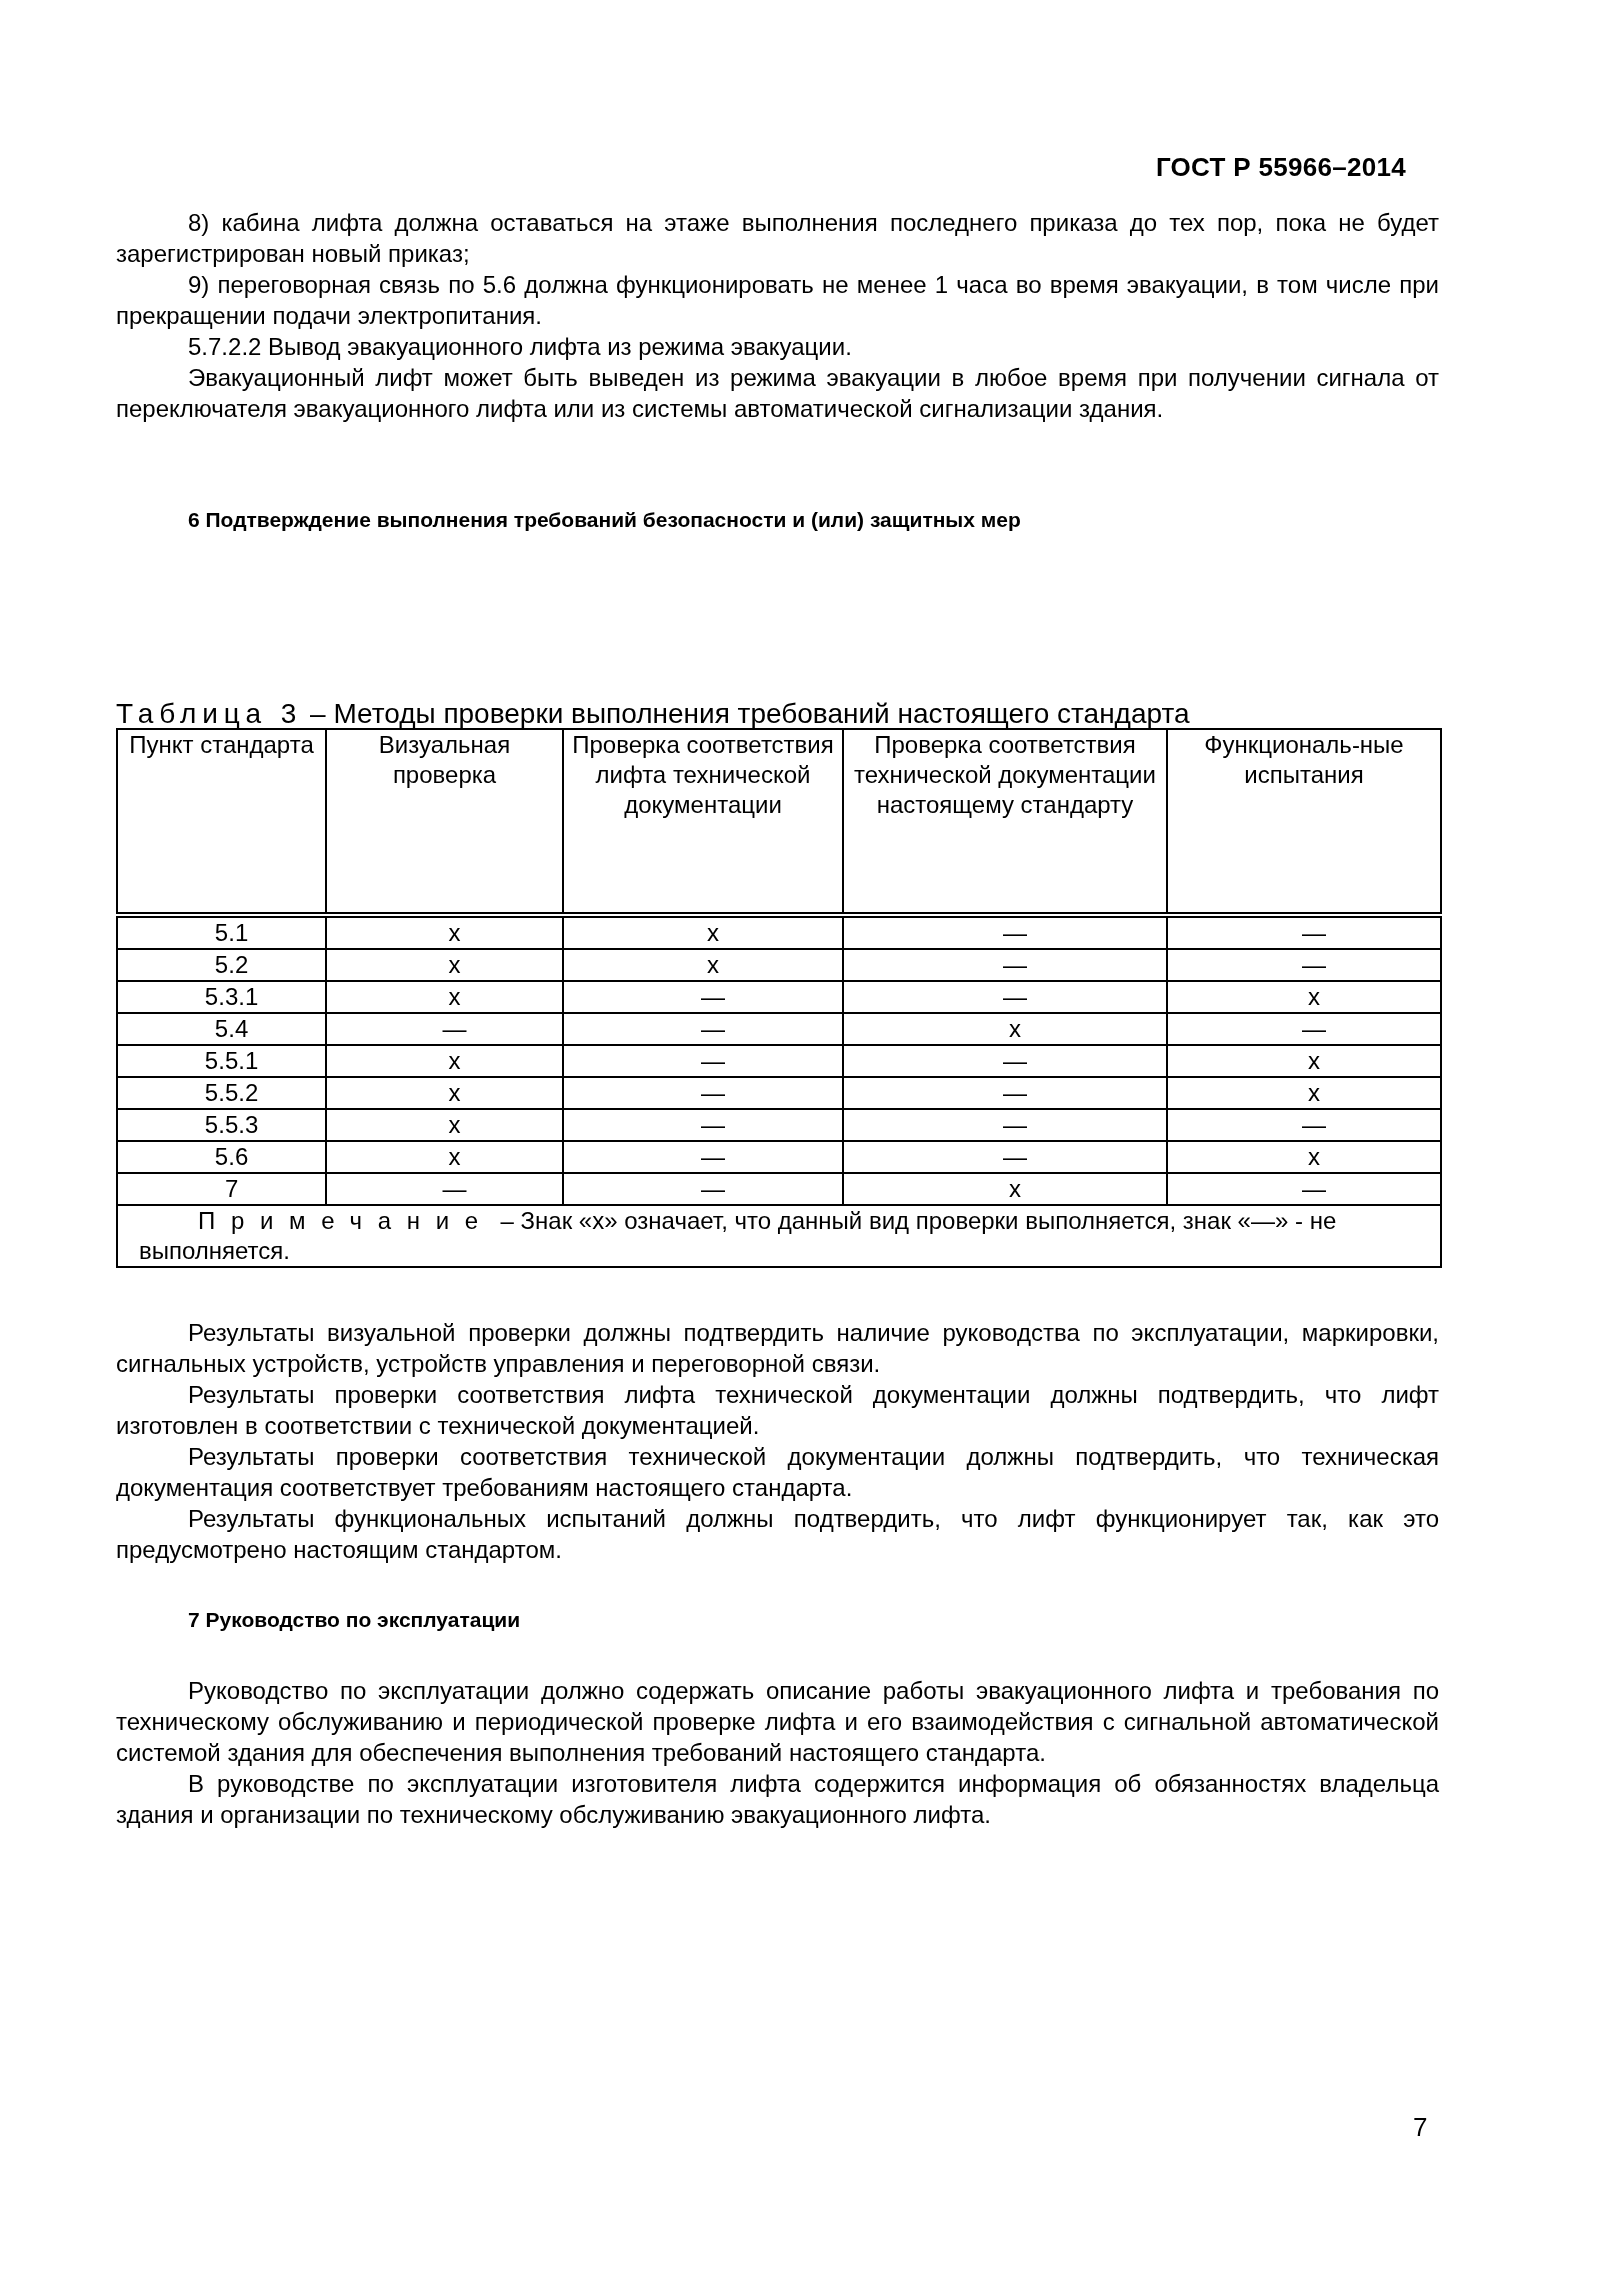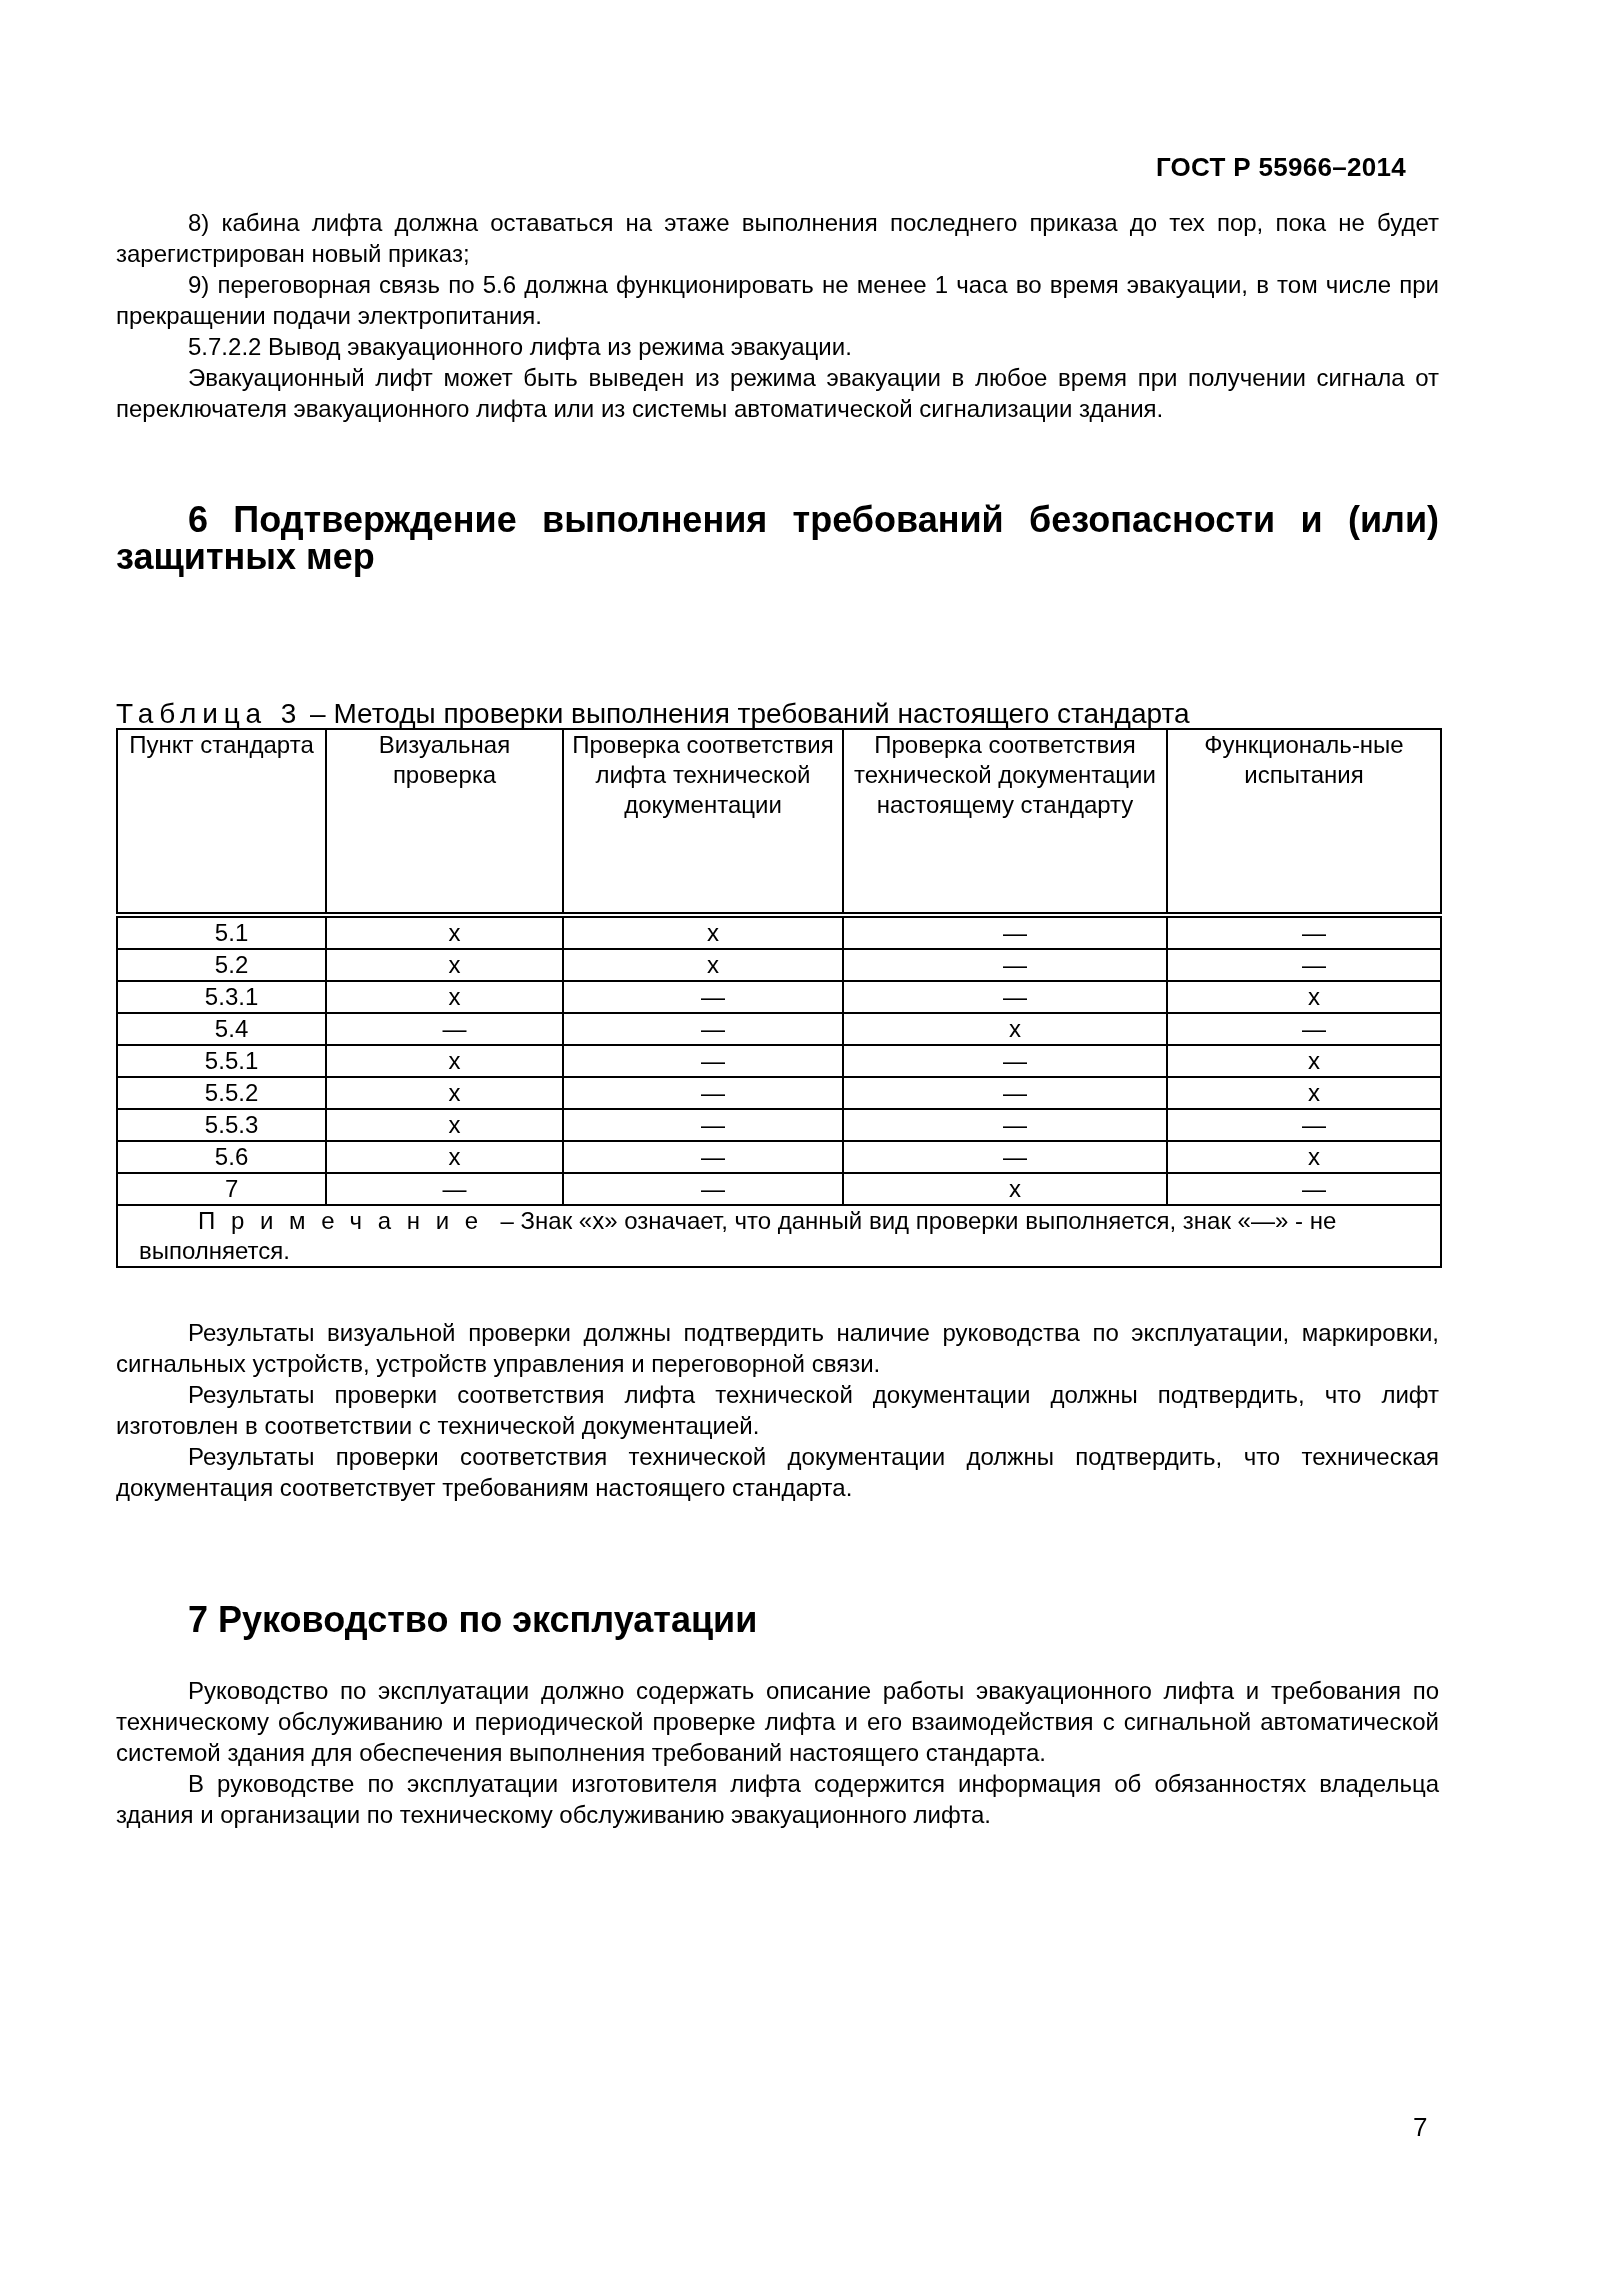--- a/index.html
+++ b/index.html
@@ -3,21 +3,21 @@
 <meta charset="utf-8">
 <style>
   html, body { margin: 0; padding: 0; background: #ffffff; }
   body { width: 1623px; height: 2295px; position: relative; overflow: hidden;
          font-family: "Liberation Sans", sans-serif; color: #000; }
   .page { position: absolute; left: 0; top: 0; width: 1586px; height: 2295px; }
   .header { position: absolute; right: 180px; top: 152px; font-weight: bold; font-size: 26px; letter-spacing: 0.3px; }
   .body { position: absolute; left: 116px; width: 1323px; font-size: 24px; line-height: 31px; }
   .p { text-align: justify; text-indent: 72px; margin: 0; }
   .p.last-left { text-align-last: left; }
-  .h1 { font-weight: bold; font-size: 36px; line-height: 37px; text-indent: 72px; margin: 0; text-align: justify; }
+  .h1 { font-weight: bold; font-size: 21px; line-height: 37px; text-indent: 72px; margin: 0; text-align: justify; }
   .caption { font-size: 28px; line-height: 29px; margin: 0; white-space: nowrap; }
   .caption .spaced { letter-spacing: 5.9px; }
   table.t3 { border-collapse: collapse; width: 1323px; font-size: 24px; line-height: 30px; table-layout: fixed; }
   table.t3 td, table.t3 th { border: 2.6px solid #000; text-align: center; vertical-align: top; padding: 0 3.9px; font-weight: normal; }
   table.t3 th { height: 182px; border-bottom: 6.5px double #000; }
   table.t3 td { height: 29px; padding-top: 0; padding-left: 24px; }
   table.t3 td.note { text-align: left; text-indent: 59px; padding: 0 21px; line-height: 30px; }
   .note .spaced { letter-spacing: 15.7px; }
   .pageno { position: absolute; left: 1413px; top: 2112px; font-size: 26px; }
 </style>
@@ -128,20 +128,21 @@
           <td class="note" colspan="5"><span class="spaced">Примечание</span><span> – Знак «х» означает, что данный вид проверки выполняется, знак «—» - не выполняется.</span></td>
         </tr>
       </tfoot>
     </table>
   </div>
 
   <div class="body" style="top:1317px;">
     <p class="p last-left">Результаты визуальной проверки должны подтвердить наличие руководства по эксплуатации, маркировки, сигнальных устройств, устройств управления и переговорной связи.</p>
     <p class="p last-left">Результаты проверки соответствия лифта технической документации должны подтвердить, что лифт изготовлен в соответствии с технической документацией.</p>
     <p class="p last-left">Результаты проверки соответствия технической документации должны подтвердить, что техническая документация соответствует требованиям настоящего стандарта.</p>
+    <p class="p last-left">Результаты функциональных испытаний должны подтвердить, что лифт функционирует так, как это предусмотрено настоящим стандартом.</p>
   </div>
 
   <div class="body" style="top:1601px;">
     <h2 class="h1">7 Руководство по эксплуатации</h2>
   </div>
   <div class="body" style="top:1675px;">
     <p class="p last-left">Руководство по эксплуатации должно содержать описание работы эвакуационного лифта и требования по техническому обслуживанию и периодической проверке лифта и его взаимодействия с сигнальной автоматической системой здания для обеспечения выполнения требований настоящего стандарта.</p>
     <p class="p last-left">В руководстве по эксплуатации изготовителя лифта содержится информация об обязанностях владельца здания и организации по техническому обслуживанию эвакуационного лифта.</p>
   </div>
 

